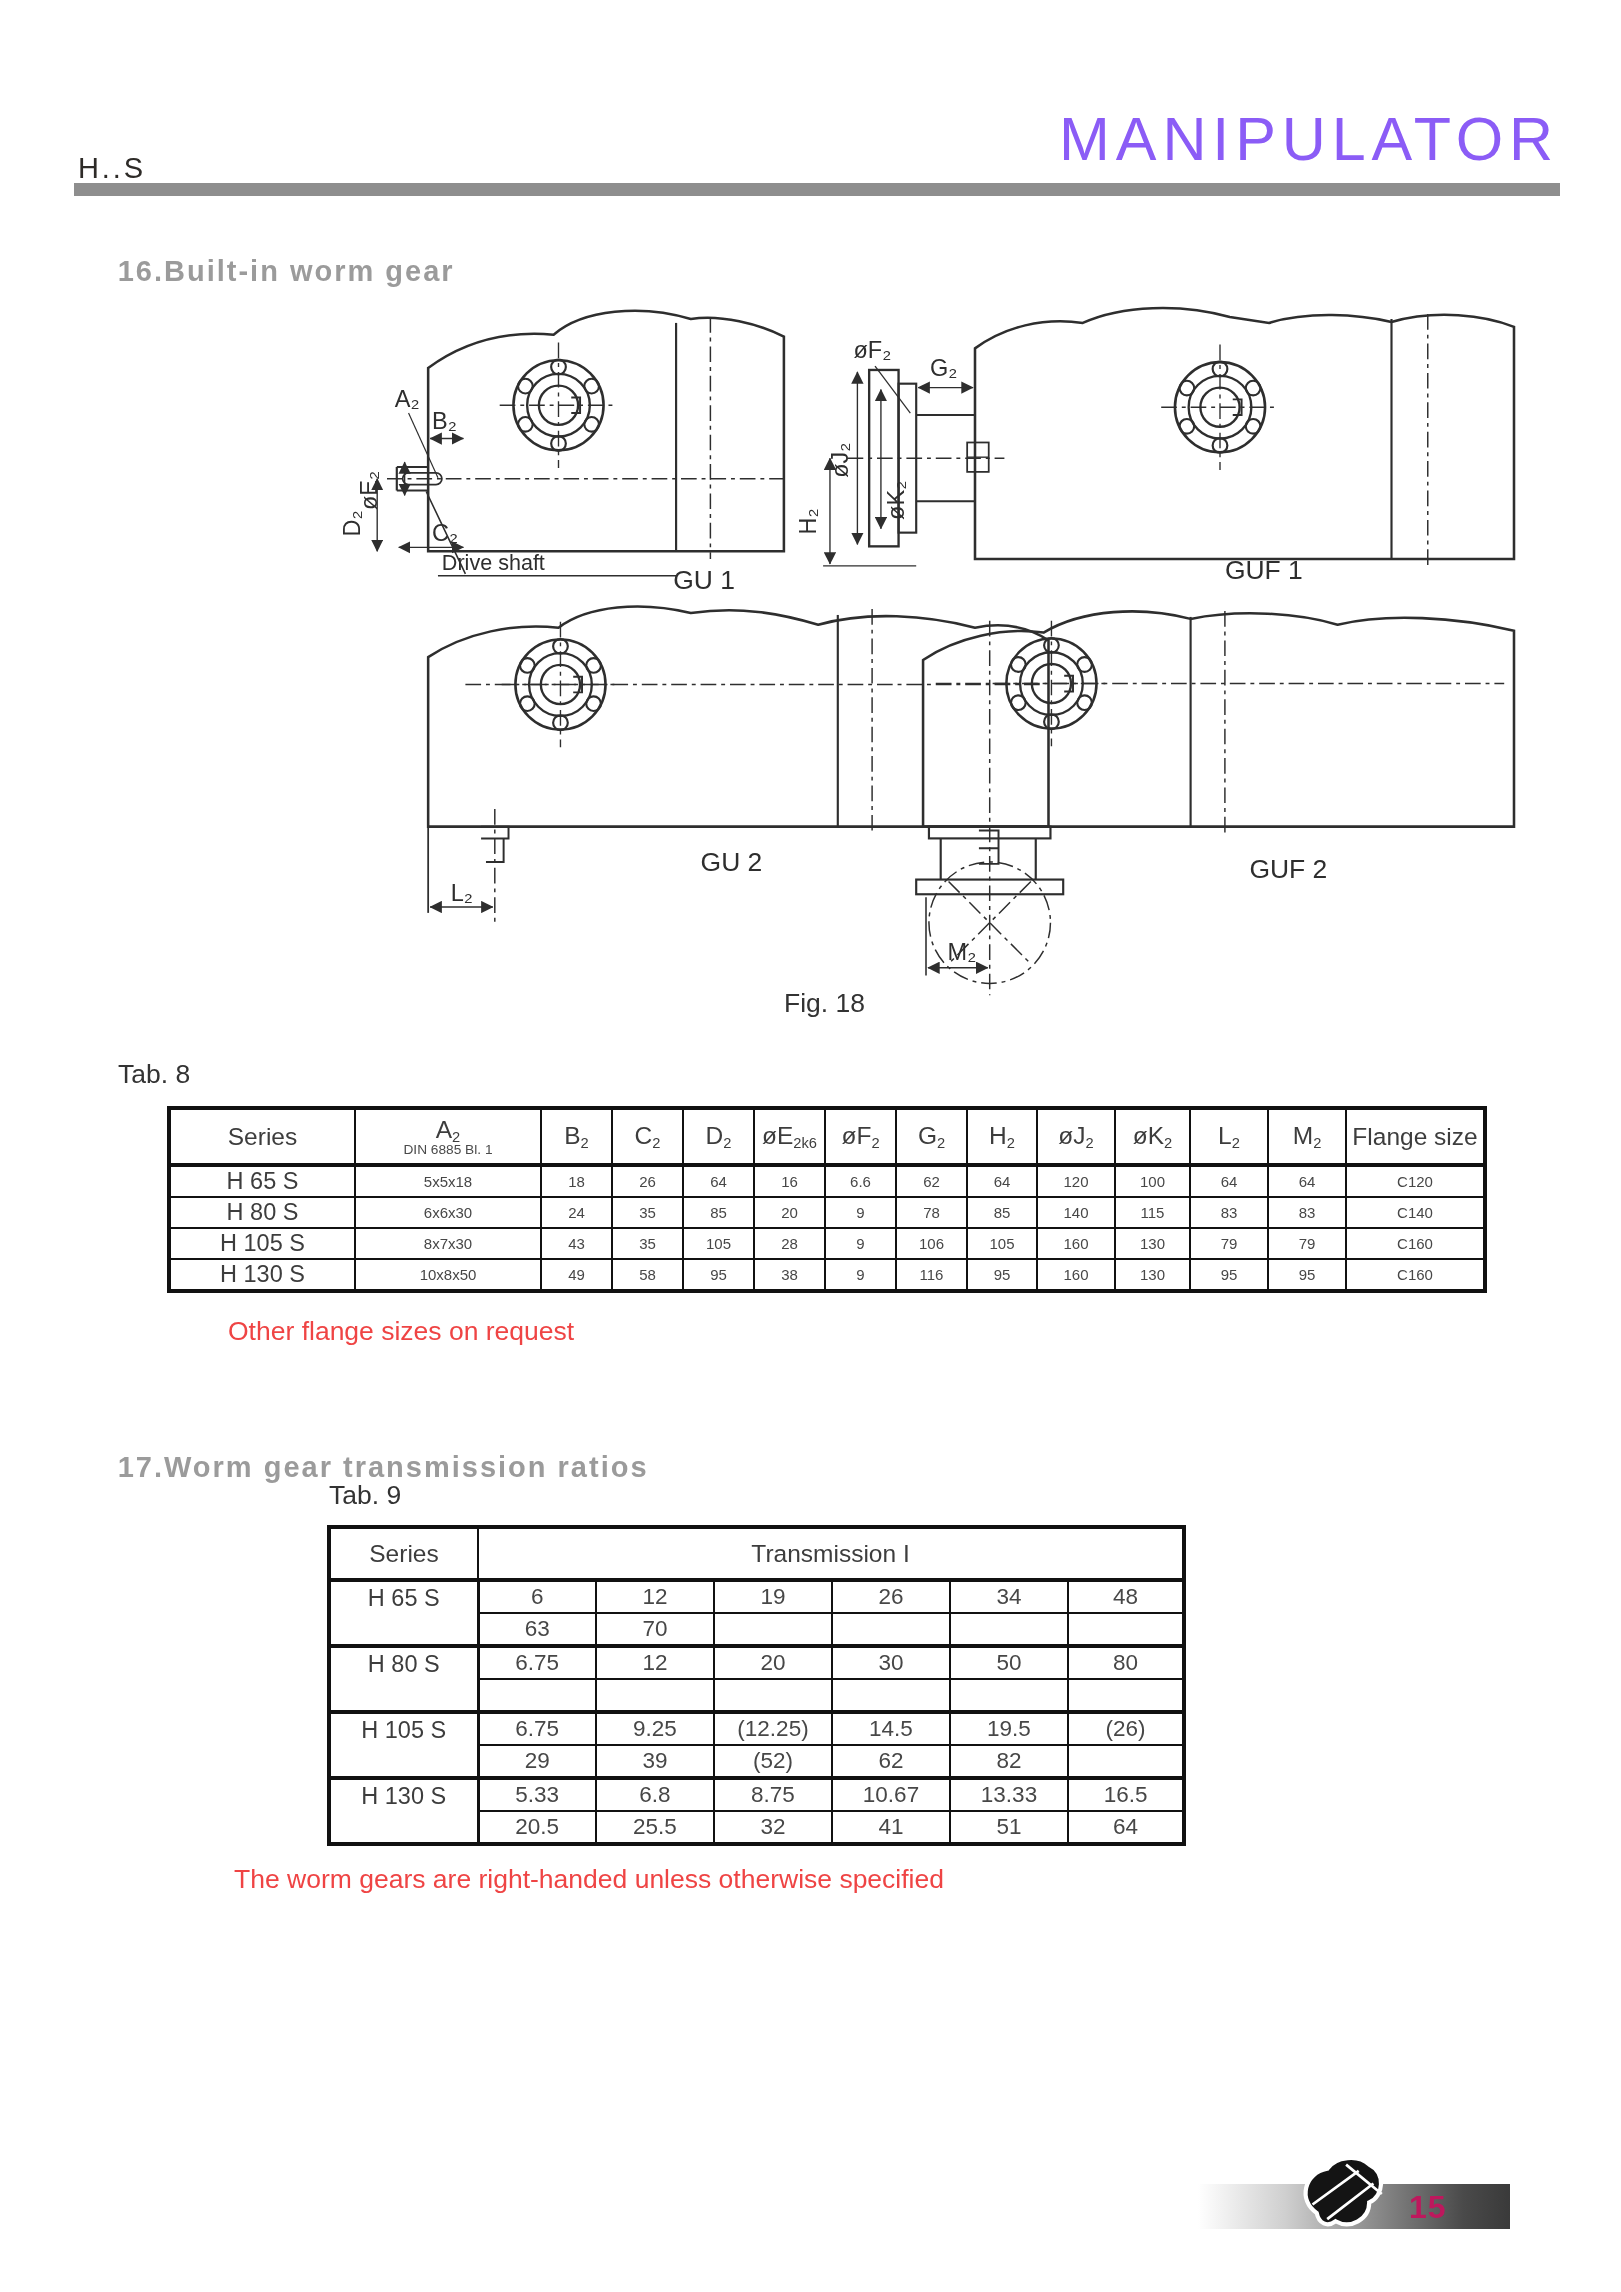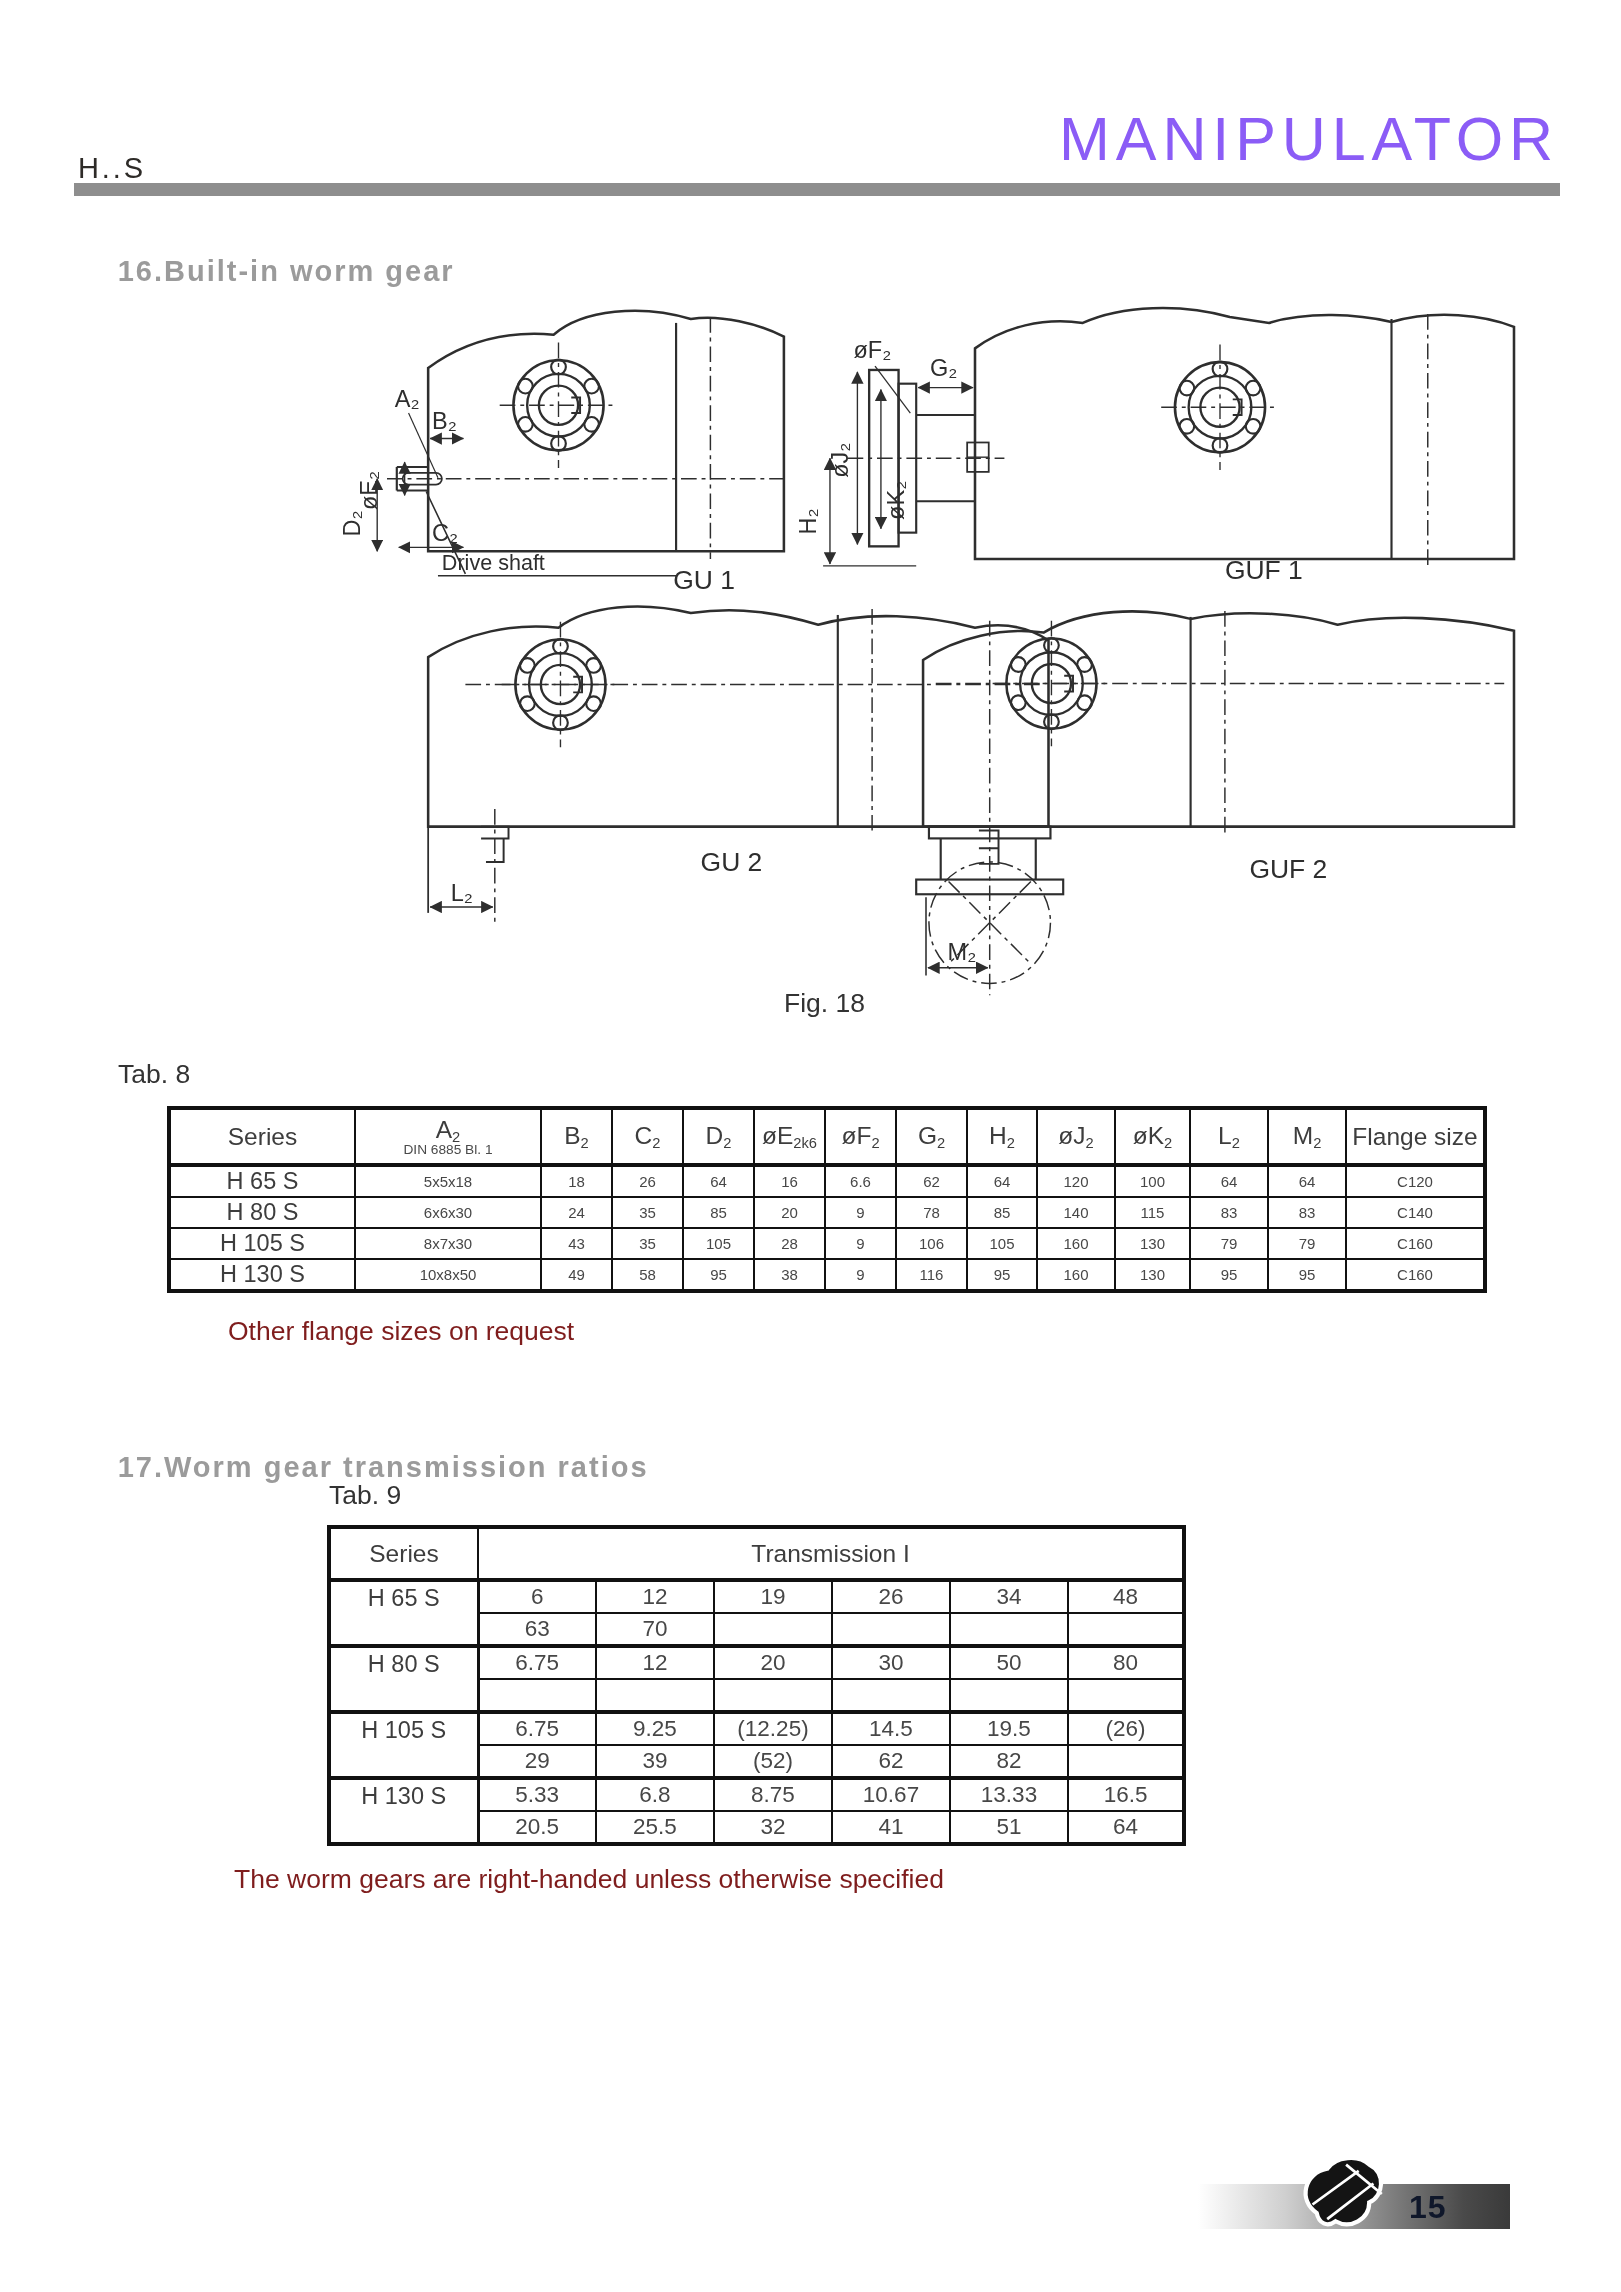--- a/index.html
+++ b/index.html
@@ -19,21 +19,21 @@
   
   .fig{position:absolute;left:230px;top:221px;}
   .fig text{font-size:24px;fill:#2e2e2e;}
   .fig text.big{font-size:27px;}
   .fig text.small{font-size:22px;}
   .fig-caption{position:absolute;left:784px;top:988px;font-size:26.5px;color:#333;}
   
   .tab-label{position:absolute;font-size:26.5px;color:#333;}
   .t8{left:118px;top:1059px;}
   .t9{left:329px;top:1480px;}
-  .footnote{position:absolute;font-size:26.5px;color:#7f1d1d;white-space:nowrap;}
+  .footnote{position:absolute;font-size:26.5px;color:#ef4444;white-space:nowrap;}
   .f8{left:228px;top:1316px;}
   .f9{left:234px;top:1864px;}
   
   table{border-collapse:collapse;table-layout:fixed;position:absolute;background:#fff;}
   .tab8{left:167px;top:1106px;width:1315px;border:4.9px solid #111;}
   .tab8 th,.tab8 td{border:2.9px solid #111;text-align:center;padding:0;overflow:hidden;}
   .tab8 th{height:53px;font-weight:400;font-size:24.5px;color:#3d3d3d;border-bottom-width:4.9px;}
   .tab8 td{height:29px;font-size:15px;color:#474747;}
   .tab8 td.series{font-size:23.5px;color:#3d3d3d;}
   .sub{font-size:0.60em;vertical-align:-0.28em;letter-spacing:0;}
@@ -41,21 +41,21 @@
   .fl{font-size:21.6px;}
   .tab9{left:327px;top:1525px;width:853px;border:4.9px solid #111;}
   .tab9 th,.tab9 td{border:2.9px solid #111;text-align:center;padding:0;overflow:hidden;}
   .tab9 th{height:49px;font-weight:400;font-size:24.5px;color:#3d3d3d;border-bottom-width:4.9px;}
   .tab9 td{height:30px;font-size:22.5px;color:#474747;}
   .tab9 td.series{font-size:23.5px;color:#3d3d3d;vertical-align:top;padding-top:2.9px;border-right-width:3.9px;}
   .tab9 tr.blk td{border-top-width:4.9px;}
   
   .footer-bar{position:absolute;left:1198px;top:2184px;width:312px;height:45px;
     background:linear-gradient(90deg,rgba(255,255,255,0) 0%,#cfcfcf 28%,#8f8f8f 55%,#4a4a4a 85%,#3a3a3a 100%);}
-  .page-number{position:absolute;left:1409px;top:2189px;font-size:32px;font-weight:bold;color:#0f172a;letter-spacing:1px;}
+  .page-number{position:absolute;left:1409px;top:2189px;font-size:32px;font-weight:bold;color:#be185d;letter-spacing:1px;}
   .logo{position:absolute;left:1290px;top:2152px;}
 </style>
 </head>
 <body>
 
 <div class="page">
 
   <div class="doc-code">H..S</div>
   <div class="brand">MANIPULATOR</div>
   <div class="header-rule"></div>

